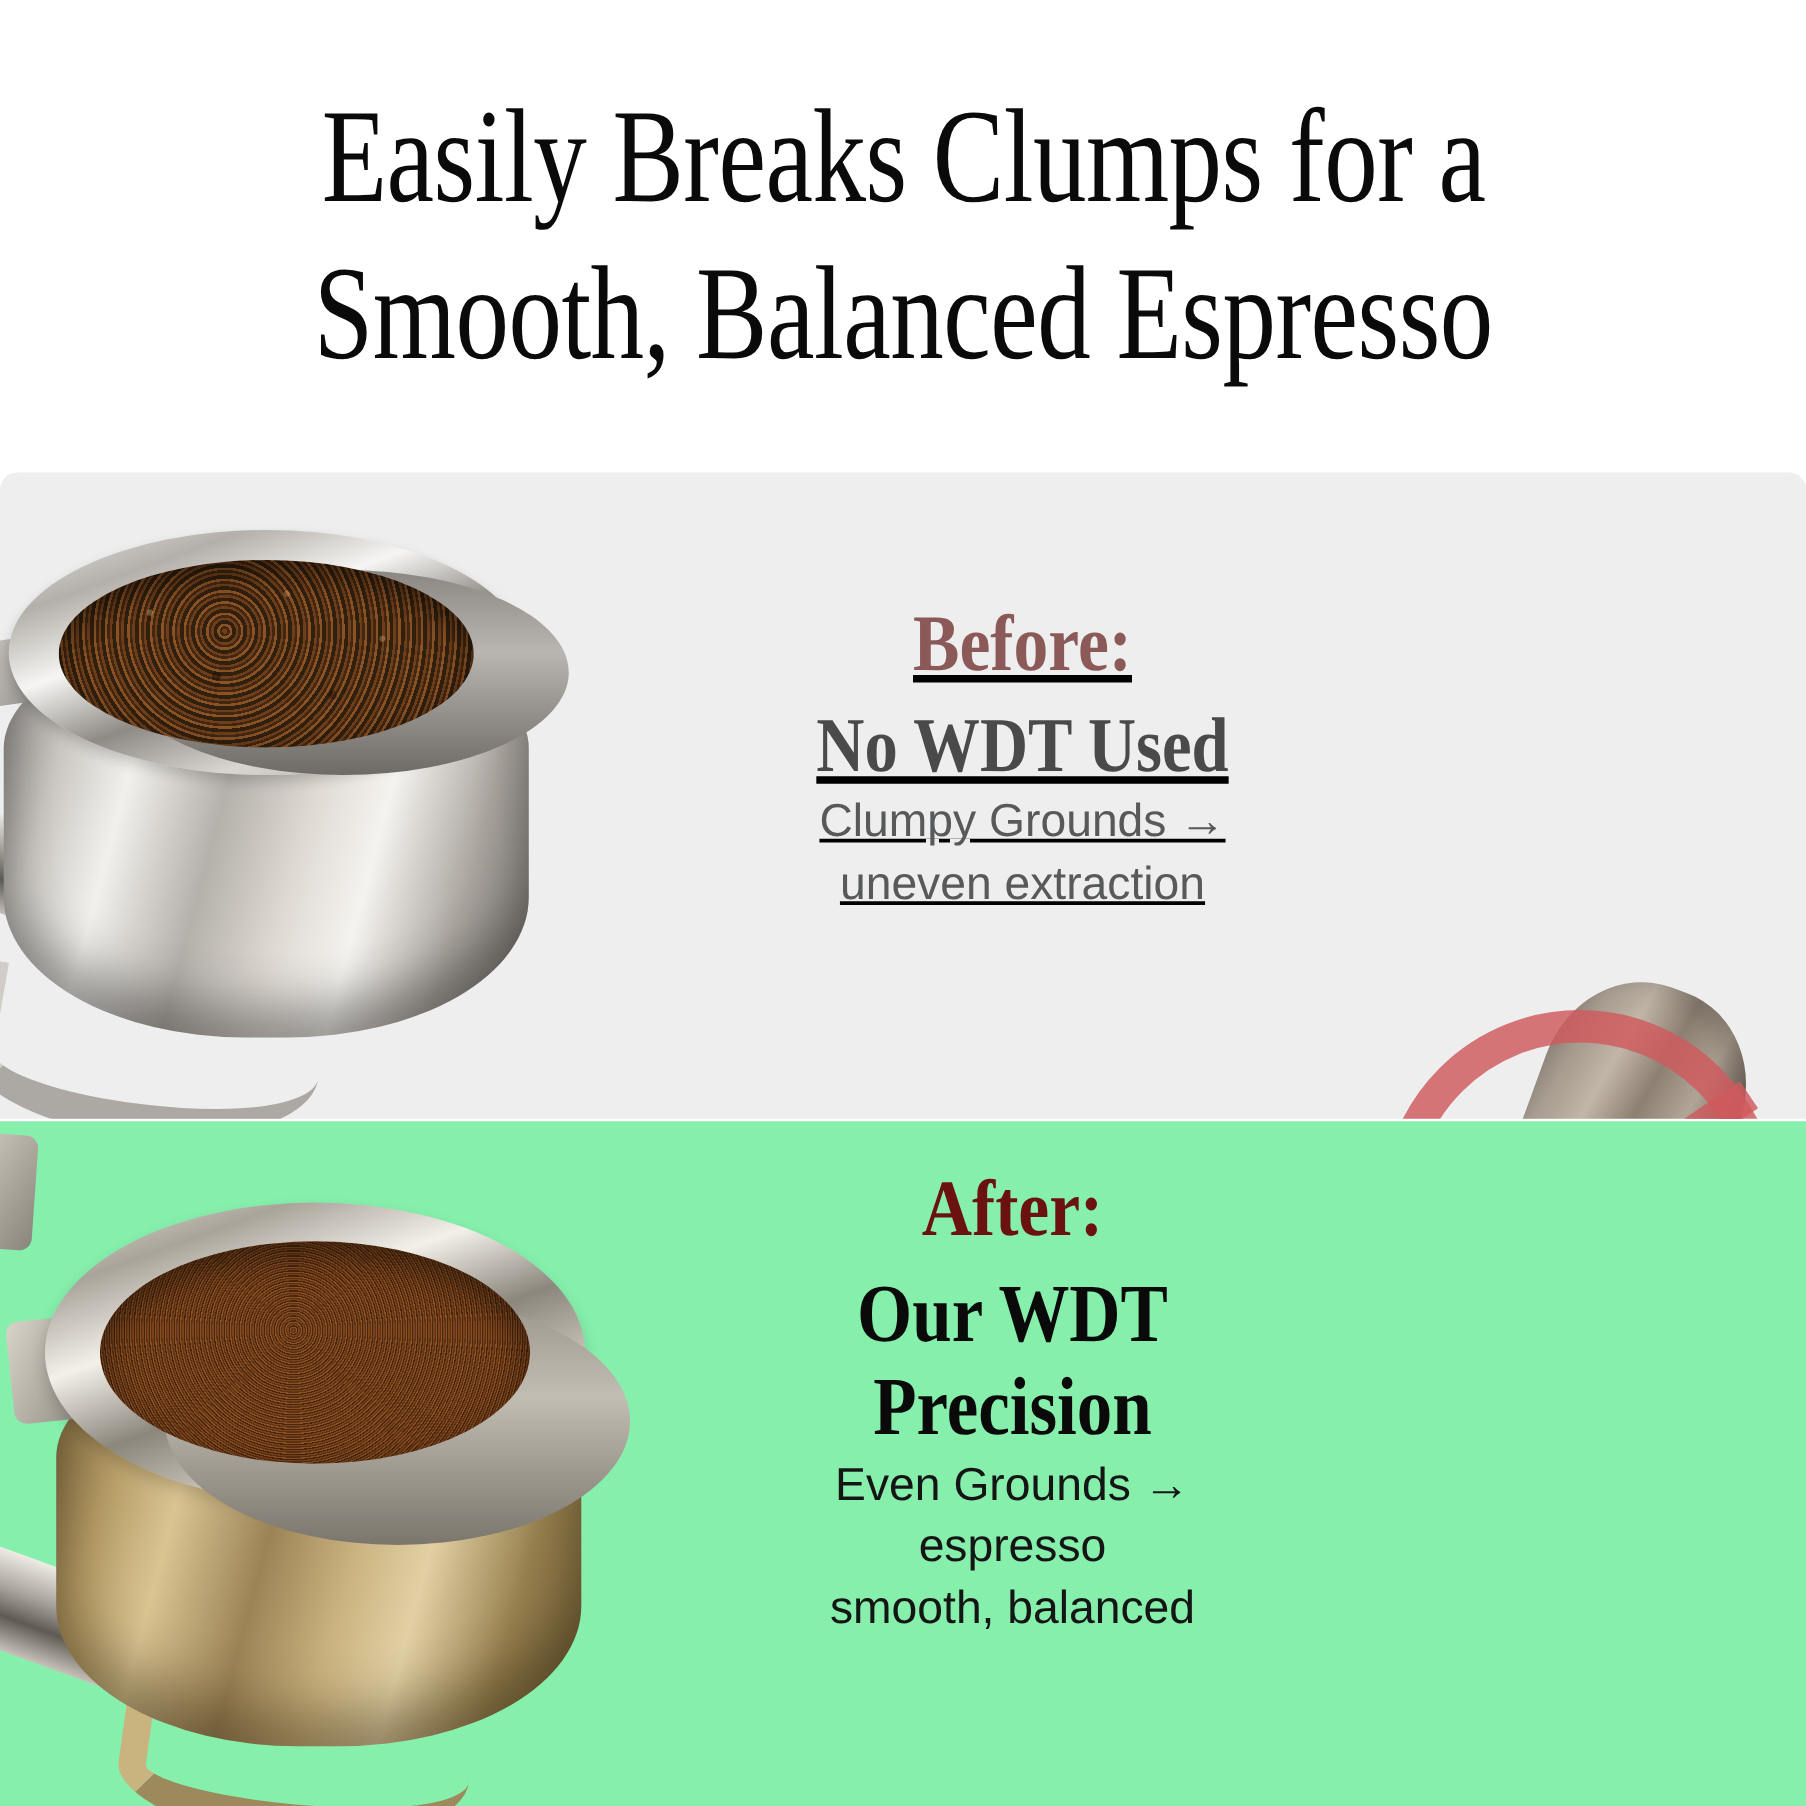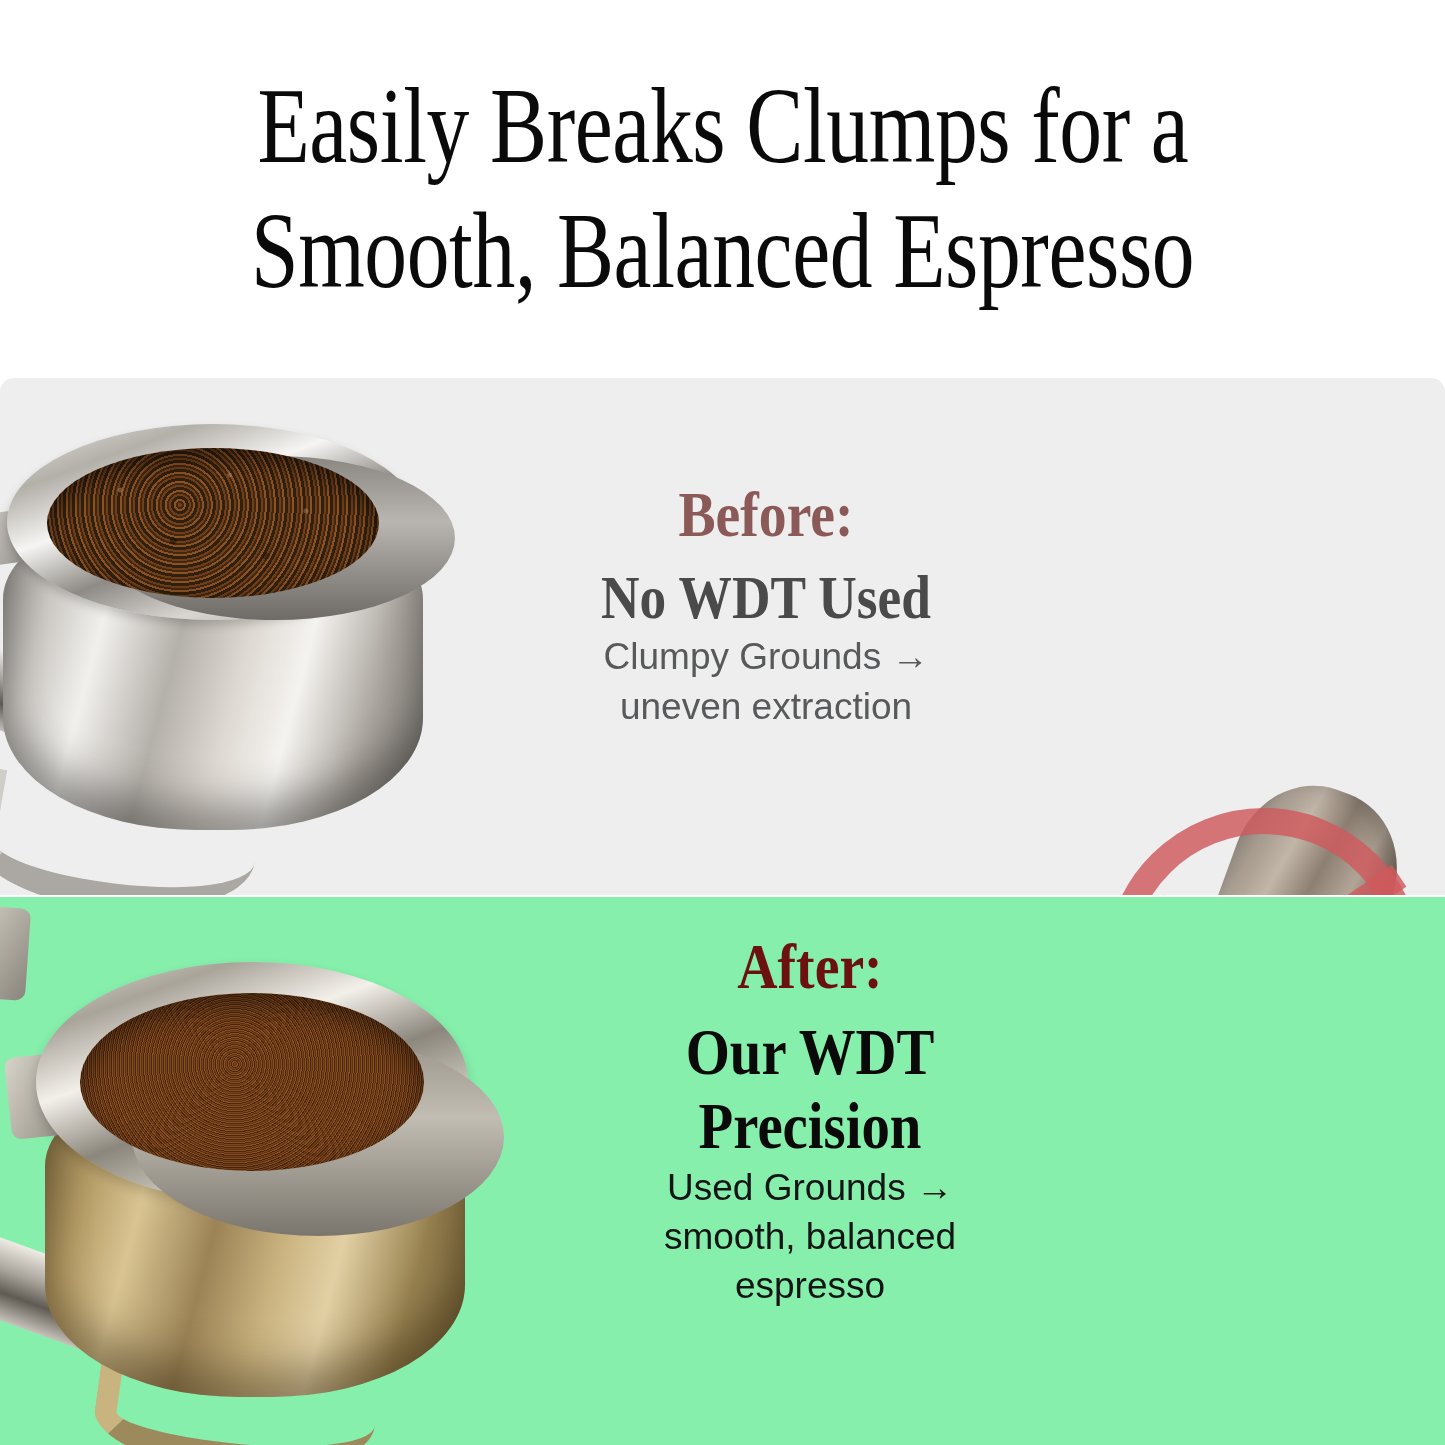--- a/index.html
+++ b/index.html
@@ -51,21 +51,21 @@
     top:897px; height:548px;
     background:#86efac;
   }
 
   
   .copy{
     position:absolute;
     text-align:center;
     z-index:6;
   }
-  .copy-before{ left:516px; top:105px; width:500px; }
+  .copy-before{ left:568px; top:105px; width:500px;text-decoration:underline; }
   .copy-after { left:560px; top:38px;  width:500px; }
 
   .eyebrow{
     font-family:"Liberation Serif", serif;
     font-weight:bold;
     line-height:1.0;
     transform:scaleX(0.87);
   }
   .eyebrow-before{ font-size:64px; color:#8b5a58; }
   .eyebrow-after { font-size:64px; color:#6b1210; }
@@ -318,21 +318,21 @@
       <div class="pf-grounds"></div>
     </div>
 
     <div class="copy copy-after">
       <div class="eyebrow eyebrow-after">After:</div>
       <div class="subhead subhead-after">
         <div>Our WDT</div>
         <div>Precision</div>
       </div>
       <div class="body-copy body-after">
-        <div>Used Grounds →</div>
+        <div>Even Grounds →</div>
+        <div>espresso</div>
         <div>smooth, balanced</div>
-        <div>espresso</div>
       </div>
     </div>
 
   </div>
 
 </div>
 
 </body></html>

